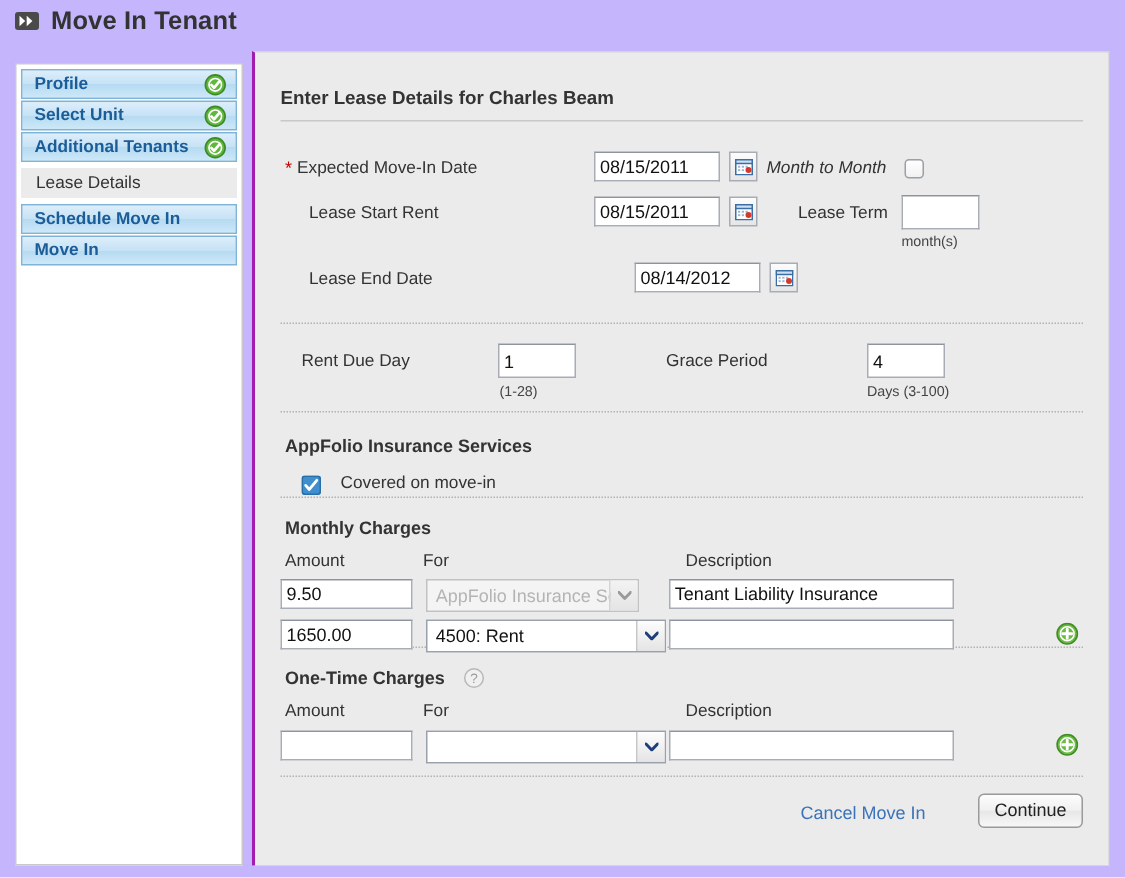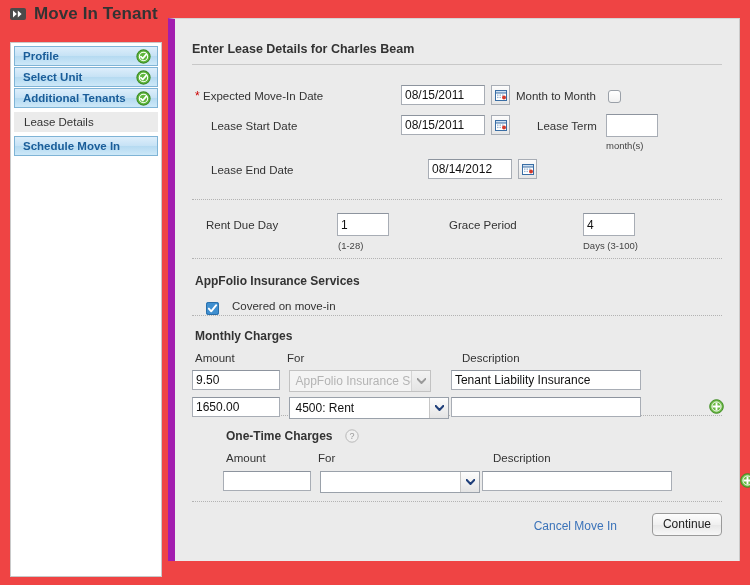--- a/index.html
+++ b/index.html
@@ -10,21 +10,21 @@
     height: 585px;
     overflow: hidden;
     font-family: "Liberation Sans", sans-serif;
     -webkit-font-smoothing: antialiased;
   }
 
   #app {
     position: relative;
     width: 750px;
     height: 585px;
-    background: #ef4444;
+    background: #c4b5fd;
   }
 
   
   .page-title-row {
     position: absolute;
     left: 10px;
     top: 4px;
     display: flex;
     align-items: center;
     gap: 7px;
@@ -83,25 +83,25 @@
     right: 6px;
     top: 2px;
     width: 15px;
     height: 15px;
   }
 
   
   .panel {
     position: absolute;
     left: 168px;
-    top: 18px;
+    top: 34px;
     width: 572px;
     height: 543px;
     background: #ebebeb;
-    border-left: 7px solid #a21caf;
+    border-left: 2px solid #a21caf;
     border-top: 1px solid #d4d4d4;
     border-right: 1px solid #cacaca;
     box-sizing: border-box;
   }
 
   .panel-inner {
     position: relative;
     width: 100%;
     height: 100%;
     padding: 0 17px;
@@ -313,20 +313,23 @@
     <div class="wiz-item current">
       <span>Lease Details</span>
     </div>
 
     <div style="height:3px"></div>
 
     <div class="wiz-item todo">
       <span>Schedule Move In</span>
     </div>
 
+    <div class="wiz-item todo">
+      <span>Move In</span>
+    </div>
   </div>
 
   <div class="panel">
     <div class="panel-inner">
 
       <div class="section-title">Enter Lease Details for Charles Beam</div>
       <div class="title-rule"></div>
 
       <div style="position:relative; height:110px;">
 
@@ -343,24 +346,24 @@
                   <rect x="4.5" y="5.5" width="1.5" height="1.3"></rect>
                 <rect x="7" y="5.5" width="1.5" height="1.3"></rect>
                 <rect x="2" y="7.8" width="1.5" height="1.3"></rect>
                   <rect x="4.5" y="7.8" width="1.5" height="1.3"></rect>
               </g>
               <circle cx="9" cy="8.4" r="2" fill="#d33a2c"></circle>
             </svg>
           </span>
         </span>
 
-        <span class="abs lbl" style="left:324px; top:25px;">Month to Month</span>
+        <span class="abs lbl" style="left:324px; top:25px;font-style:italic;">Month to Month</span>
         <span class="abs cb-round" style="left:416px; top:25px;"></span>
 
-        <span class="abs lbl" style="left:19px; top:55px;">Lease Start Date</span>
+        <span class="abs lbl" style="left:19px; top:55px;">Lease Start Rent</span>
         <span class="abs" style="left:209px; top:50px;">
           <input class="txt date-txt" type="text" value="08/15/2011" style="">
           <span class="cal-btn">
             <svg width="12" height="12" viewBox="0 0 12 12">
               <rect x="0.5" y="1.5" width="11" height="10" fill="#ffffff" stroke="#3a6ea5" stroke-width="1"></rect>
               <rect x="0.5" y="1.5" width="11" height="2.5" fill="#cfe0f2" stroke="#3a6ea5" stroke-width="1"></rect>
               <g fill="#9bb7d4">
                 <rect x="2" y="5.5" width="1.5" height="1.3"></rect>
                   <rect x="4.5" y="5.5" width="1.5" height="1.3"></rect>
                 <rect x="7" y="5.5" width="1.5" height="1.3"></rect>
@@ -461,21 +464,21 @@
               <circle cx="7.5" cy="7.5" r="6.8" fill="#6cba45" stroke="#3f8c23" stroke-width="1"></circle>
               <circle cx="7.5" cy="7.5" r="4.6" fill="none" stroke="#ffffff" stroke-width="1"></circle>
               <path d="M7.5 4.4 L7.5 10.6 M4.4 7.5 L10.6 7.5" stroke="#ffffff" stroke-width="1.9" stroke-linecap="round"></path>
             </svg>
           </span>
         </div>
       </div>
 
       <div class="hr-dotted"></div>
 
-      <div style="position:relative; height:85px;margin-left:31px;">
+      <div style="position:relative; height:85px;">
         <span class="abs lbl-bold" style="left:3px; top:13px;">One-Time Charges</span>
         <span class="abs" style="left:122px; top:13px;">
           <svg width="14" height="14" viewBox="0 0 14 14">
             <circle cx="7" cy="7" r="6.2" fill="#f0f0f0" stroke="#b8b8b8" stroke-width="1"></circle>
             <text x="7" y="10.4" font-size="9" font-family="Liberation Sans, sans-serif" fill="#999999" text-anchor="middle">?</text>
           </svg>
         </span>
 
         <span class="abs lbl" style="left:3px; top:36px;">Amount</span>
         <span class="abs lbl" style="left:95px; top:36px;">For</span>

